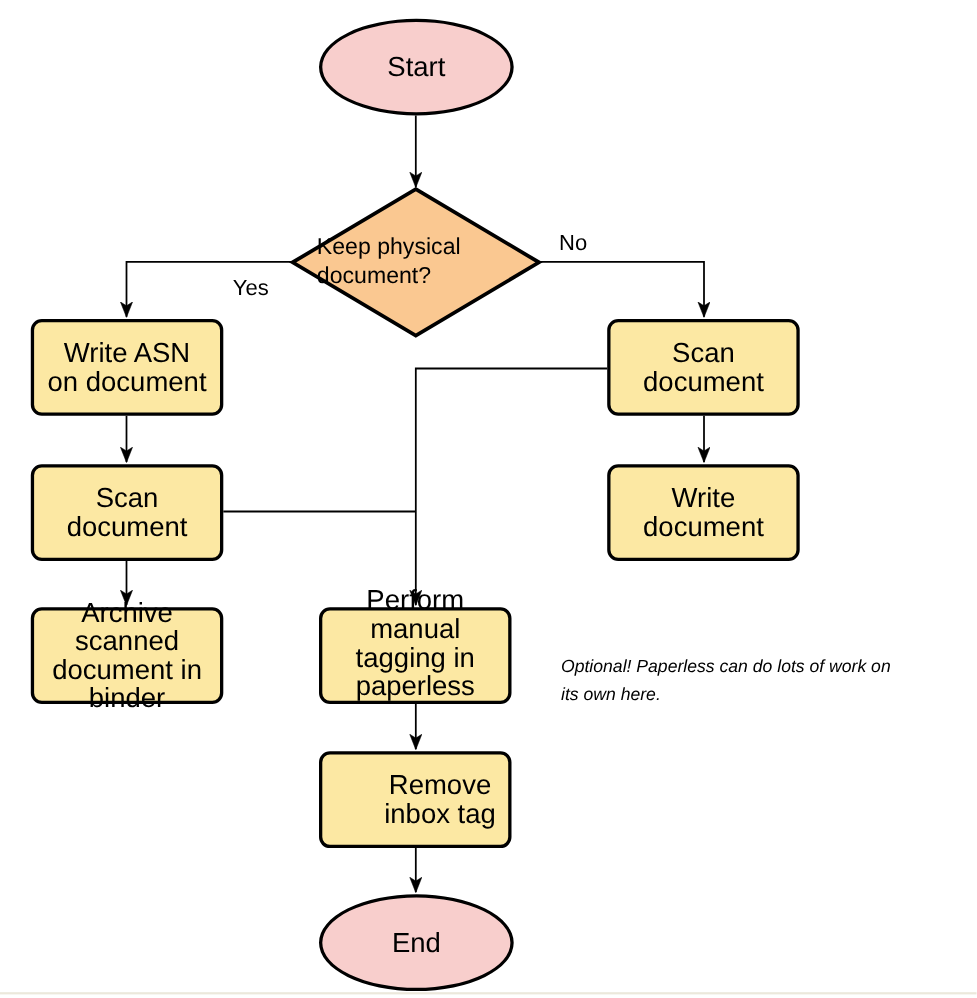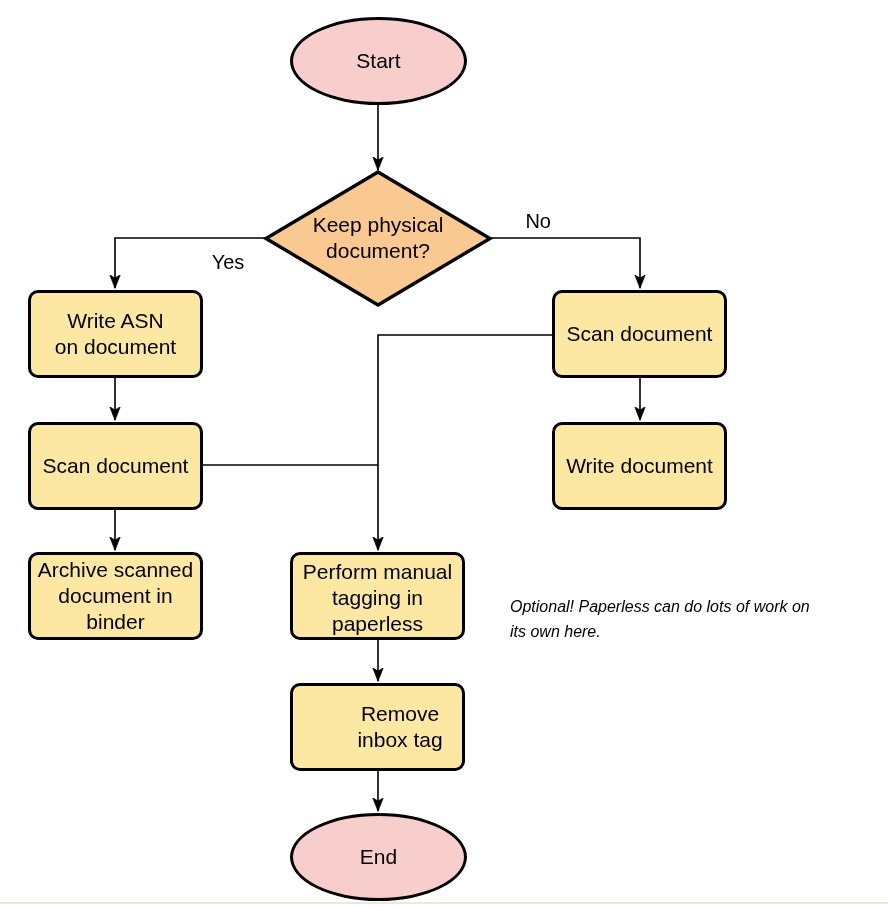--- a/index.html
+++ b/index.html
@@ -14,21 +14,21 @@
   }
   svg.wires { position: absolute; left: 0; top: 0; }
   .edge { stroke: #000000; stroke-width: 1.6; fill: none; }
   .node {
     position: absolute;
     box-sizing: border-box;
     display: flex;
     align-items: center;
     justify-content: center;
     text-align: center;
-    font-size: 21px;
+    font-size: 25px;
     line-height: 26px;
     border: 3.4px solid #000000;
   }
   .node .lbl { white-space: pre-line; }
   .process {
     width: 175px;
     height: 88px;
     background: #FCE8A3;
     border-radius: 10px;
   }
@@ -36,34 +36,33 @@
     width: 177px;
     height: 88px;
     background: #F8CECC;
     border-radius: 50%;
   }
   .diamond-label {
     position: absolute;
     left: 288px;
     top: 212px;
     width: 180px;
-    text-align: center;
     font-size: 21px;
     line-height: 26px;
     white-space: pre-line;
   }
   .edge-label {
     position: absolute;
     width: 60px;
     text-align: center;
     font-size: 20px;
     line-height: 22px;
   }
   .edge-label.yes { left: 198px; top: 210px; margin-top: 41px; }
-  .edge-label.no  { left: 491px; top: 210px; text-align: right; }
+  .edge-label.no  { left: 491px; top: 210px; }
   .annotation {
     position: absolute;
     left: 510px;
     top: 594px;
     width: 404px;
     font-size: 16px;
     line-height: 25px;
     font-style: italic;
     white-space: pre-line;
   }

